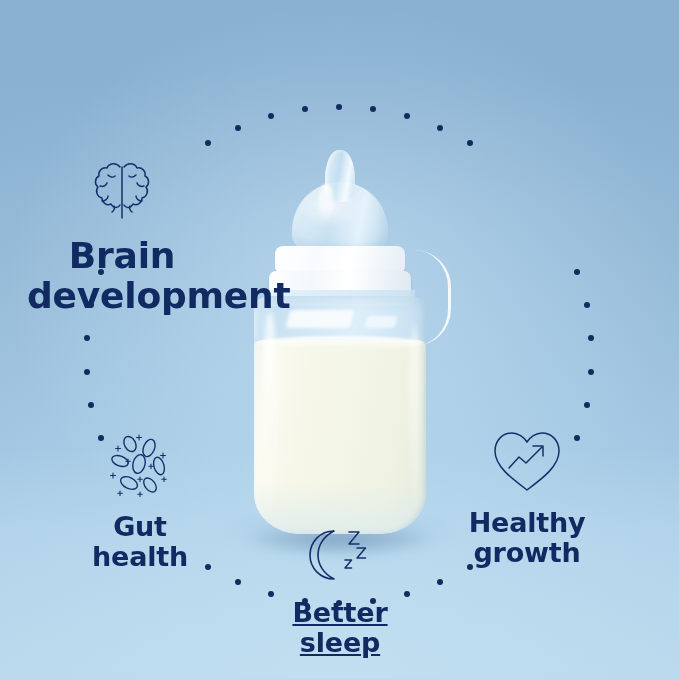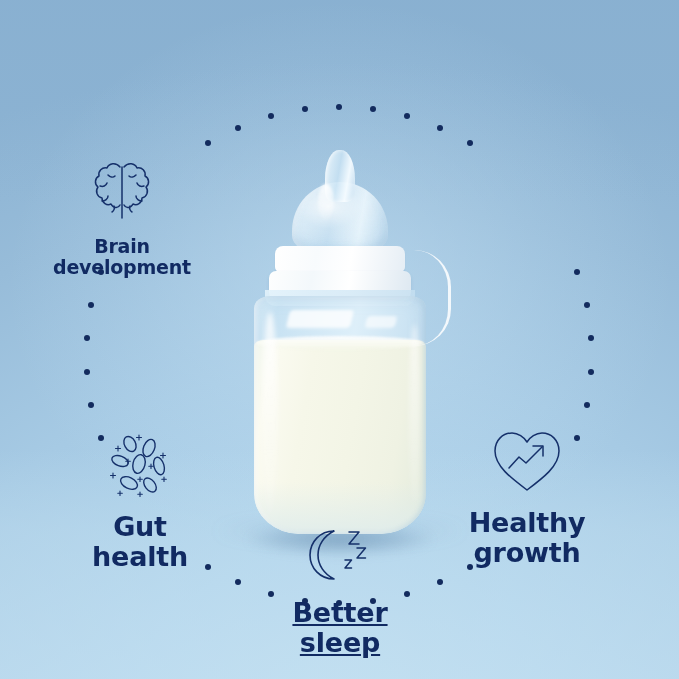--- a/index.html
+++ b/index.html
@@ -95,21 +95,21 @@
     font-family: "DejaVu Sans", sans-serif;
     white-space: pre-line;
   }
 
   #b-brain   { left: 27px;  top: 148px; }
   #b-immune  { left: 428px; top: 186px; }
   #b-gut     { left: 45px;  top: 424px; }
   #b-growth  { left: 432px; top: 420px; }
   #b-sleep   { left: 245px; top: 510px; }
 
-  #b-brain  .label { font-size: 19px; }
+  #b-brain  .label { font-size: 36px; }
   #b-immune .label { font-size: 27px; }
   #b-gut    .label { font-size: 27px; }
   #b-growth .label { font-size: 27px; }
   #b-sleep  .label { font-size: 27px; text-decoration: underline; }
 
   .ico svg { display: block; }
 
   
   .bottle-wrap {
     position: absolute;

